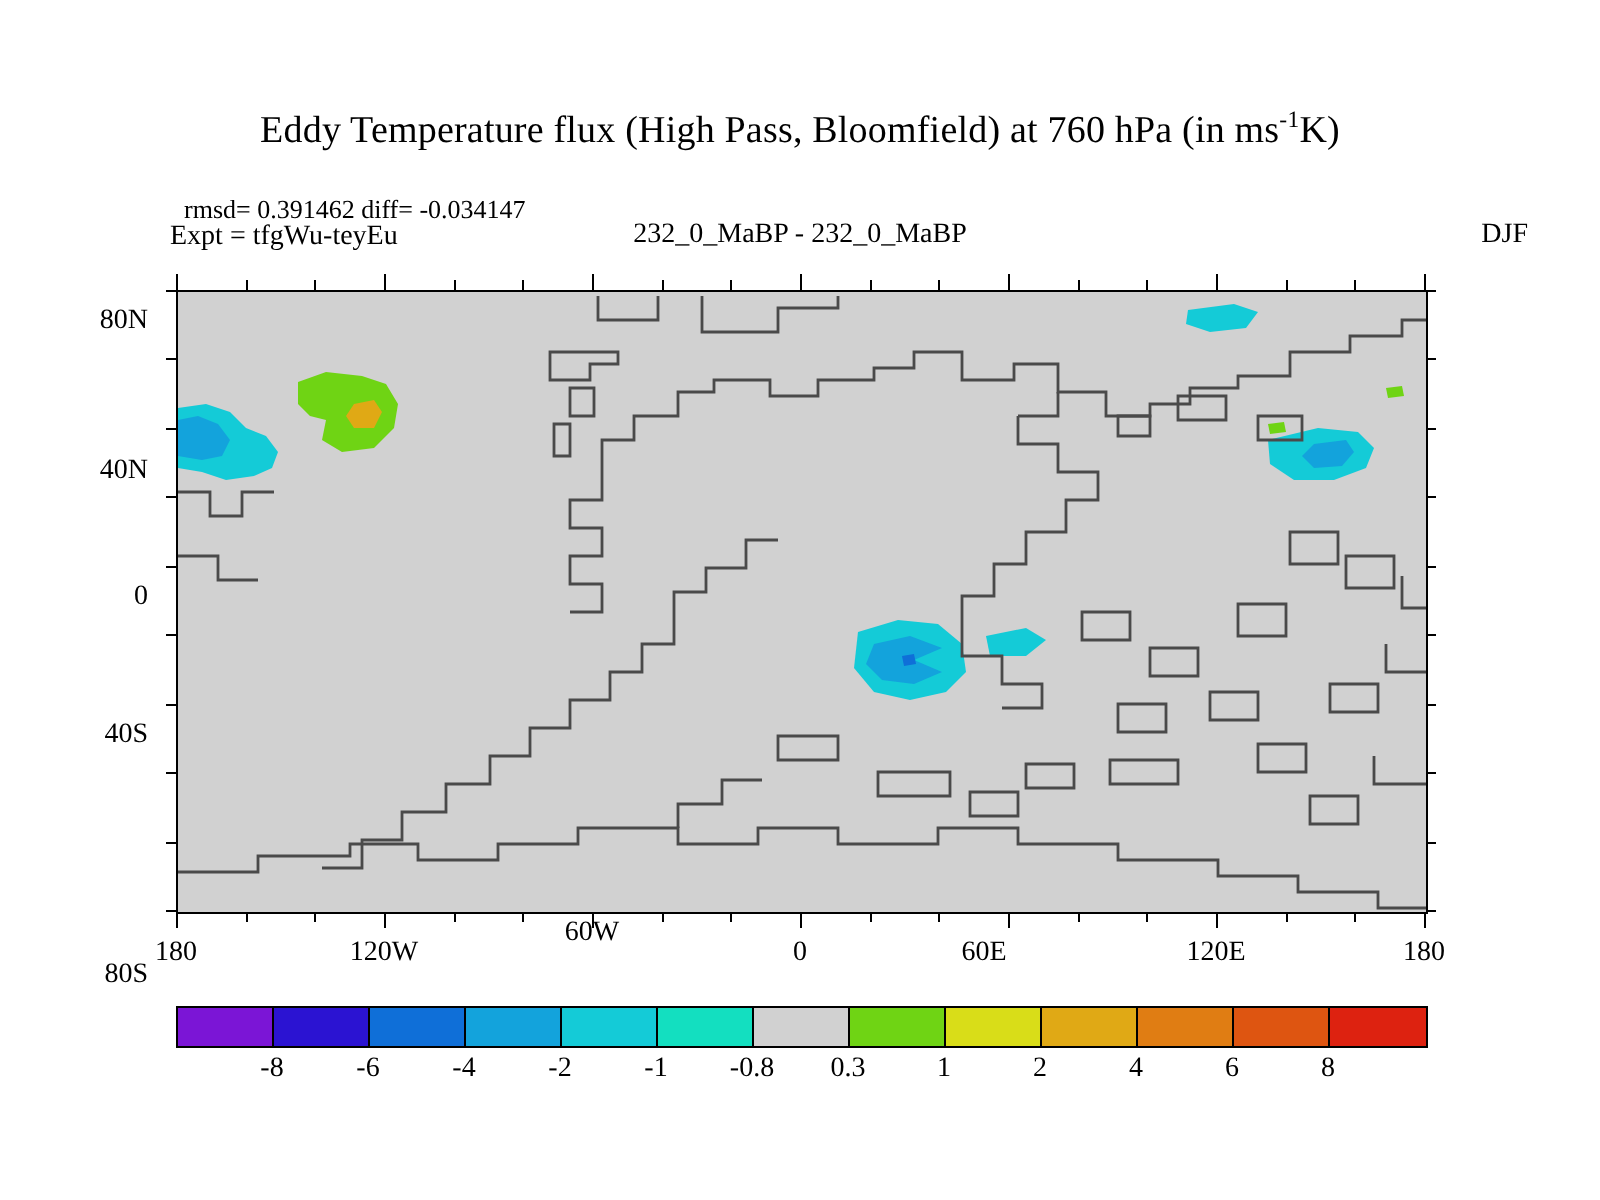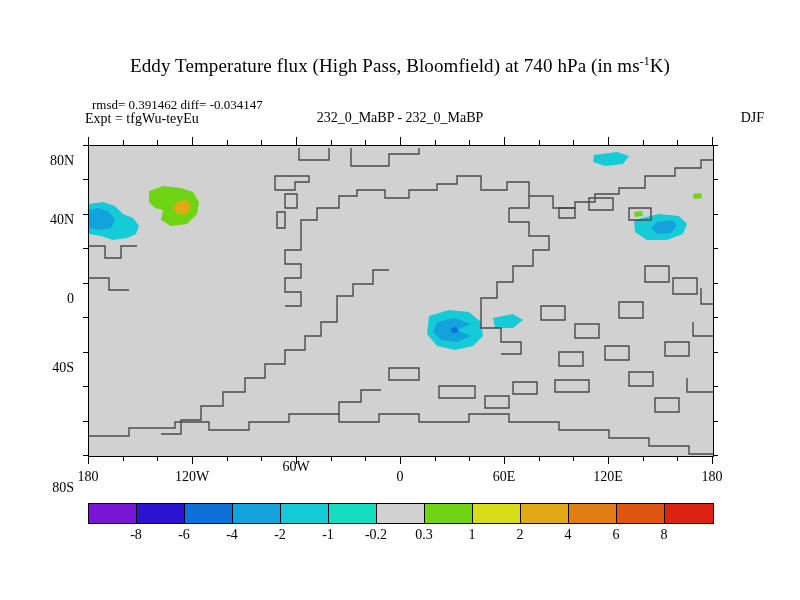--- a/index.html
+++ b/index.html
@@ -114,21 +114,21 @@
     position: absolute;
     font-size: 14px;
     text-align: center;
     white-space: nowrap;
     top: 527px;
   }
 </style>
 </head>
 <body>
 
-<div id="title"><span>Eddy Temperature flux (High Pass, Bloomfield) at 740 hPa (in ms</span><sup>-1</sup><span>K)</span></div>
+<div id="title"><span>Eddy Temperature flux (High Pass, Bloomfield) at 760 hPa (in ms</span><sup>-1</sup><span>K)</span></div>
 
 <div id="hdr-rmsd">rmsd= 0.391462 diff= -0.034147</div>
 <div id="hdr-expt">Expt = tfgWu-teyEu</div>
 <div id="hdr-center">232_0_MaBP - 232_0_MaBP</div>
 <div id="hdr-season">DJF</div>
 
 <div id="map-panel">
   <svg id="map-svg" viewBox="0 0 624 310" preserveAspectRatio="none">
 
     <g>
@@ -292,21 +292,21 @@
     <div class="tick" style="left: 643px; top: 456px; width: 1px; height: 5px;"></div>
     <div class="tick" style="left: 643px; top: 140px; width: 1px; height: 5px;"></div>
     <div class="tick" style="left: 677px; top: 456px; width: 1px; height: 5px;"></div>
     <div class="tick" style="left: 677px; top: 140px; width: 1px; height: 5px;"></div>
     <div class="tick" style="left: 712px; top: 456px; width: 1px; height: 8px;"></div>
     <div class="tick" style="left: 712px; top: 137px; width: 1px; height: 8px;"></div>
     <div class="axlabel axlabel-x" style="left: 48px; top: 469px; width: 80px;">180</div>
     <div class="axlabel axlabel-x" style="left: 152px; top: 469px; width: 80px;">120W</div>
     <div class="axlabel axlabel-x" style="left: 256px; top: 459px; width: 80px;">60W</div>
     <div class="axlabel axlabel-x" style="left: 360px; top: 469px; width: 80px;">0</div>
-    <div class="axlabel axlabel-x" style="left: 464px; top: 469px; width: 80px;">60E</div>
+    <div class="axlabel axlabel-x" style="left: 452px; top: 469px; width: 80px;">60E</div>
     <div class="axlabel axlabel-x" style="left: 568px; top: 469px; width: 80px;">120E</div>
     <div class="axlabel axlabel-x" style="left: 672px; top: 469px; width: 80px;">180</div>
     <div class="tick" style="left: 83px; top: 455px; width: 5px; height: 1px;"></div>
     <div class="tick" style="left: 713px; top: 455px; width: 5px; height: 1px;"></div>
     <div class="tick" style="left: 83px; top: 421px; width: 5px; height: 1px;"></div>
     <div class="tick" style="left: 713px; top: 421px; width: 5px; height: 1px;"></div>
     <div class="tick" style="left: 83px; top: 386px; width: 5px; height: 1px;"></div>
     <div class="tick" style="left: 713px; top: 386px; width: 5px; height: 1px;"></div>
     <div class="tick" style="left: 83px; top: 352px; width: 5px; height: 1px;"></div>
     <div class="tick" style="left: 713px; top: 352px; width: 5px; height: 1px;"></div>
@@ -316,21 +316,21 @@
     <div class="tick" style="left: 713px; top: 283px; width: 5px; height: 1px;"></div>
     <div class="tick" style="left: 83px; top: 248px; width: 5px; height: 1px;"></div>
     <div class="tick" style="left: 713px; top: 248px; width: 5px; height: 1px;"></div>
     <div class="tick" style="left: 83px; top: 214px; width: 5px; height: 1px;"></div>
     <div class="tick" style="left: 713px; top: 214px; width: 5px; height: 1px;"></div>
     <div class="tick" style="left: 83px; top: 179px; width: 5px; height: 1px;"></div>
     <div class="tick" style="left: 713px; top: 179px; width: 5px; height: 1px;"></div>
     <div class="tick" style="left: 83px; top: 145px; width: 5px; height: 1px;"></div>
     <div class="tick" style="left: 713px; top: 145px; width: 5px; height: 1px;"></div>
     <div class="axlabel axlabel-y" style="left: 26px; top: 153.222px; width: 48px;">80N</div>
-    <div class="axlabel axlabel-y" style="left: 26px; top: 212px; width: 48px;">40N</div>
+    <div class="axlabel axlabel-y" style="left: 26px; top: 228px; width: 48px;">40N</div>
     <div class="axlabel axlabel-y" style="left: 26px; top: 291px; width: 48px;">0</div>
     <div class="axlabel axlabel-y" style="left: 26px; top: 359.889px; width: 48px;">40S</div>
     <div class="axlabel axlabel-y" style="left: 26px; top: 452px; width: 48px; margin-top: 28px;">80S</div>
   </div>
 
 <div id="cbar">
     <div class="seg" style="background: rgb(123, 21, 214); width: 7.69231%;"></div>
     <div class="seg" style="background: rgb(43, 19, 210); width: 7.69231%;"></div>
     <div class="seg" style="background: rgb(15, 111, 216); width: 7.69231%;"></div>
     <div class="seg" style="background: rgb(19, 163, 220); width: 7.69231%;"></div>
@@ -343,20 +343,20 @@
     <div class="seg" style="background: rgb(224, 125, 19); width: 7.69231%;"></div>
     <div class="seg" style="background: rgb(222, 85, 17); width: 7.69231%;"></div>
     <div class="seg" style="background: rgb(221, 34, 16); width: 7.69231%;"></div>
   </div>
 <div id="cbar-ticks">
     <div class="cbtick" style="left: 106px; width: 60px;">-8</div>
     <div class="cbtick" style="left: 154px; width: 60px;">-6</div>
     <div class="cbtick" style="left: 202px; width: 60px;">-4</div>
     <div class="cbtick" style="left: 250px; width: 60px;">-2</div>
     <div class="cbtick" style="left: 298px; width: 60px;">-1</div>
-    <div class="cbtick" style="left: 346px; width: 60px;">-0.2</div>
+    <div class="cbtick" style="left: 346px; width: 60px;">-0.8</div>
     <div class="cbtick" style="left: 394px; width: 60px;">0.3</div>
     <div class="cbtick" style="left: 442px; width: 60px;">1</div>
     <div class="cbtick" style="left: 490px; width: 60px;">2</div>
     <div class="cbtick" style="left: 538px; width: 60px;">4</div>
     <div class="cbtick" style="left: 586px; width: 60px;">6</div>
     <div class="cbtick" style="left: 634px; width: 60px;">8</div>
   </div>
 
 </body></html>

